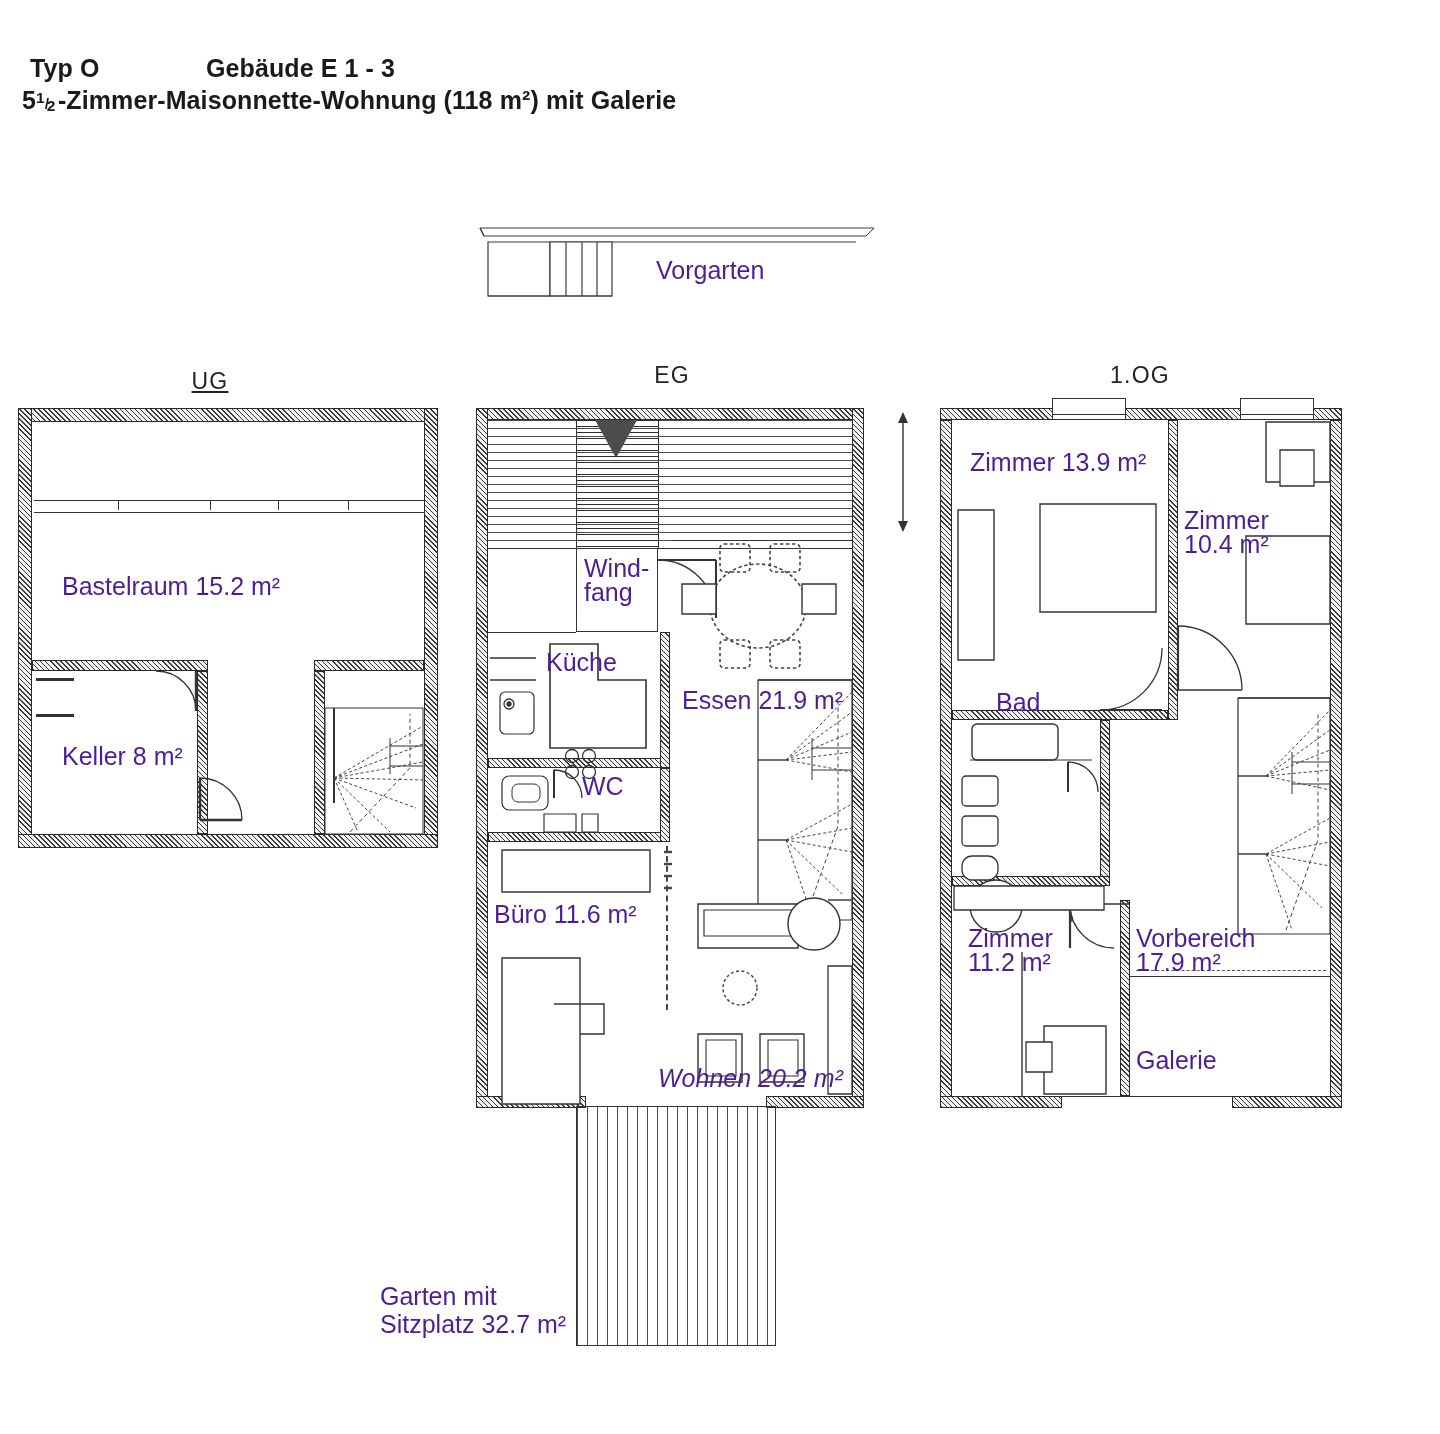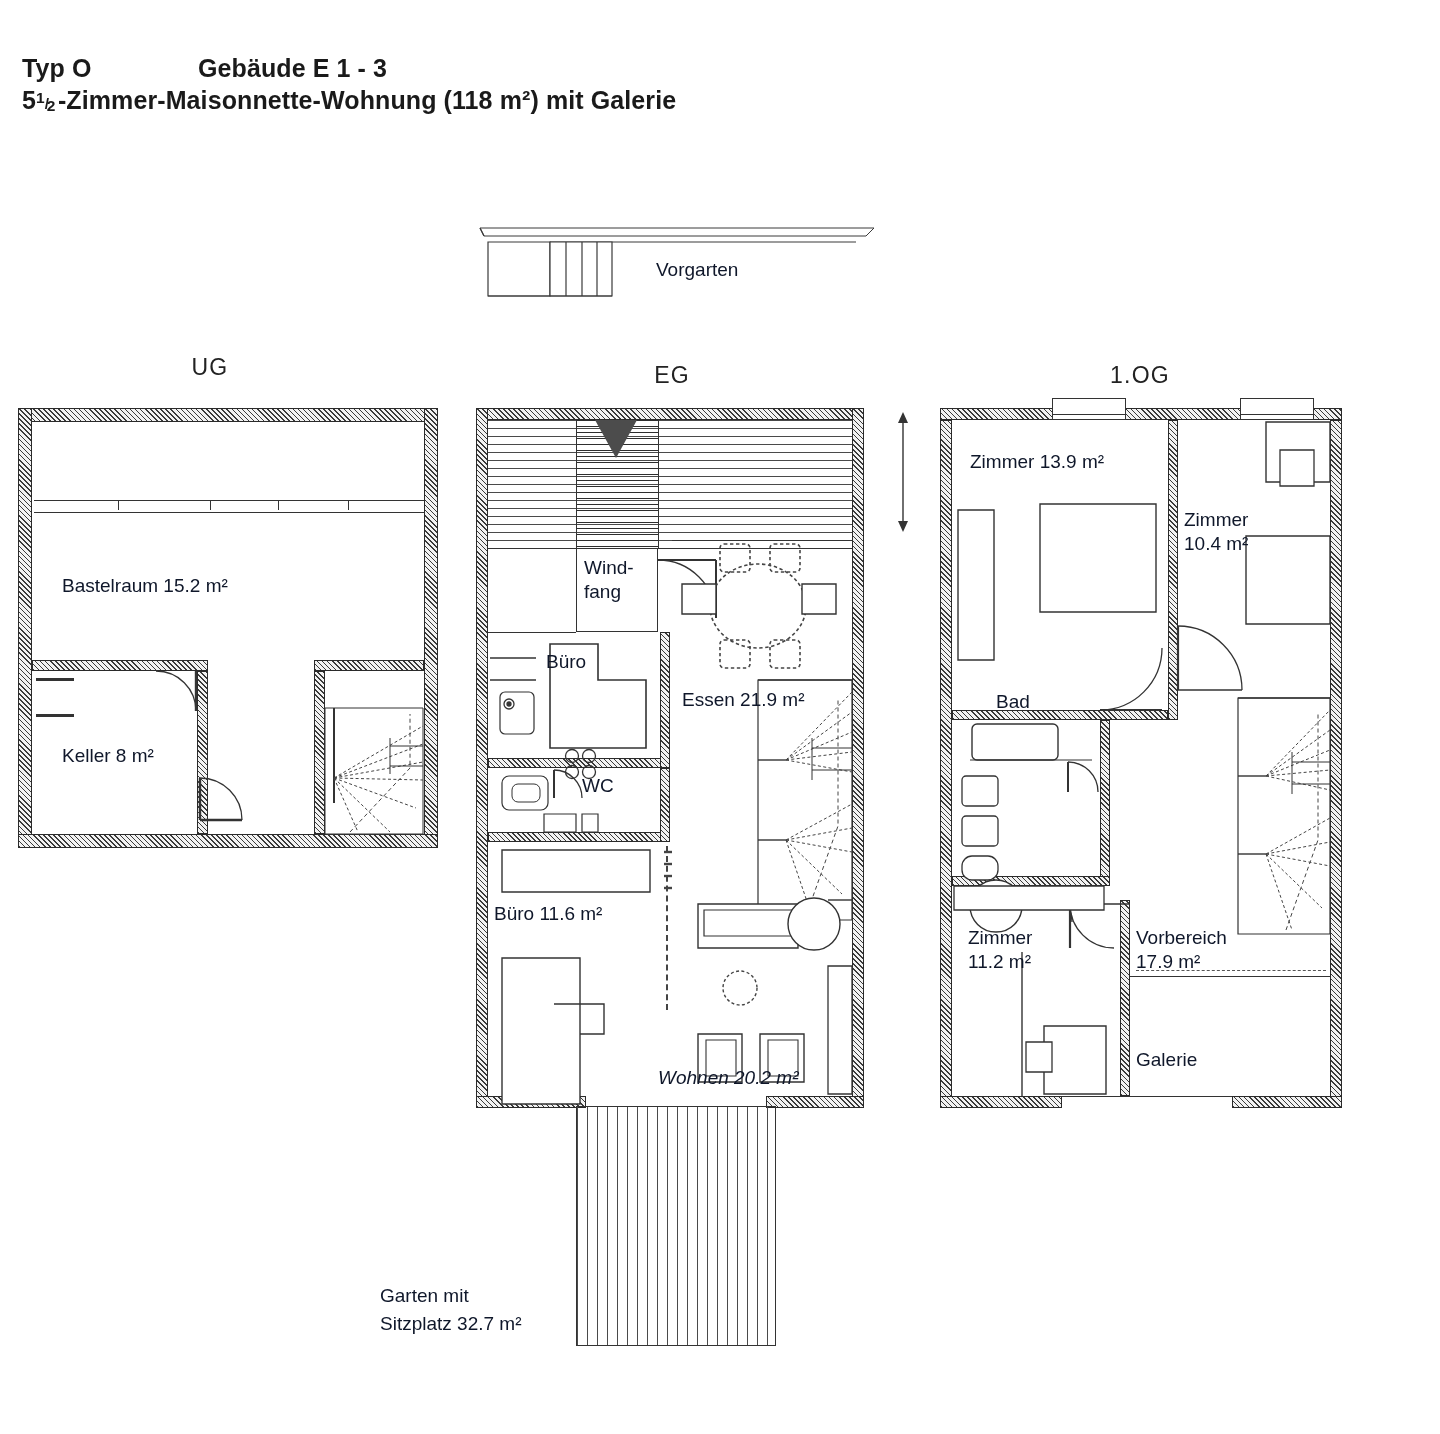--- a/index.html
+++ b/index.html
@@ -26,20 +26,21 @@
   .title-row {
     font-size: 25px;
     font-weight: bold;
     line-height: 32px;
     letter-spacing: 0.1px;
     white-space: nowrap;
   }
   #title-line1 .typ {
     display: inline-block;
     width: 176px;
+    margin-left: 8px;
   }
   .frac {
     font-size: 0.62em;
     vertical-align: baseline;
     position: relative;
   }
   .frac .num { position: relative; top: -0.38em; }
   .frac .den { position: relative; top: 0.12em; left: -0.15em; }
 
   
@@ -90,23 +91,23 @@
     width: 0;
     border-left: 2px dashed #444;
   }
   .dash-h {
     position: absolute;
     height: 0;
     border-top: 1px dashed #555;
   }
   .room-label {
     position: absolute;
-    font-size: 19px;
+    font-size: 25px;
     line-height: 24px;
-    color: #0f172a;
+    color: #4c1d95;
     white-space: nowrap;
   }
   .room-label.narrow { white-space: normal; }
   .fill-white { background: #fff; }
 
   
   .stripe-h {
     position: absolute;
     background-image: repeating-linear-gradient(
       to bottom,
@@ -168,21 +169,21 @@
     <rect x="10" y="22" width="62" height="54" fill="#ffffff"></rect>
     <rect x="72" y="22" width="62" height="54" fill="#ffffff"></rect>
     <line x1="88" y1="22" x2="88" y2="76"></line>
     <line x1="104" y1="22" x2="104" y2="76"></line>
     <line x1="119" y1="22" x2="119" y2="76"></line>
     <line x1="10" y1="76" x2="134" y2="76"></line>
   </svg>
   <div class="room-label" style="left:178px; top:38px;">Vorgarten</div>
 </div>
 
-<div class="floor-caption" style="left:150px; top:354px; width:120px;">UG</div>
+<div class="floor-caption" style="left:150px; top:368px; width:120px;text-decoration:underline;">UG</div>
 <div class="floor-caption" style="left:612px; top:362px; width:120px;">EG</div>
 <div class="floor-caption" style="left:1080px; top:362px; width:120px;">1.OG</div>
 
 <div class="plan" id="plan-ug" style="left:18px; top:408px; width:420px; height:440px;border-radius:31px;">
 
   <div class="wall" style="left:0; top:0; width:420px; height:14px;"></div>
   <div class="wall" style="left:0; top:0; width:14px; height:440px;"></div>
   <div class="wall" style="left:406px; top:0; width:14px; height:440px;"></div>
   <div class="wall" style="left:0; top:426px; width:420px; height:14px;"></div>
 
@@ -336,21 +337,21 @@
     <rect x="352" y="558" width="24" height="128" fill="#ffffff" stroke="#333" stroke-width="1.3"></rect>
 
     <g stroke="#444" stroke-width="2.4">
       <line x1="188" y1="444" x2="196" y2="444"></line>
       <line x1="188" y1="456" x2="196" y2="456"></line>
       <line x1="188" y1="468" x2="196" y2="468"></line>
       <line x1="188" y1="480" x2="196" y2="480"></line>
     </g>
   </svg>
 
-  <div class="room-label" style="left:70px; top:242px;">Büro</div>
+  <div class="room-label" style="left:70px; top:242px;">Küche</div>
   <div class="room-label" style="left:206px; top:280px;">Essen 21.9 m²</div>
   <div class="room-label" style="left:106px; top:366px;">WC</div>
   <div class="room-label" style="left:18px; top:494px;">Büro 11.6 m²</div>
   <div class="room-label" style="left:182px; top:658px;font-style:italic;">Wohnen 20.2 m²</div>
 </div>
 
 <svg class="overlay" style="left:890px; top:412px;" width="26" height="120" viewBox="0 0 26 120" fill="none" stroke="#333" stroke-width="1.4">
   <line x1="13" y1="6" x2="13" y2="114"></line>
   <polygon points="13,0 8,11 18,11" fill="#333" stroke="none"></polygon>
   <polygon points="13,120 8,109 18,109" fill="#333" stroke="none"></polygon>

